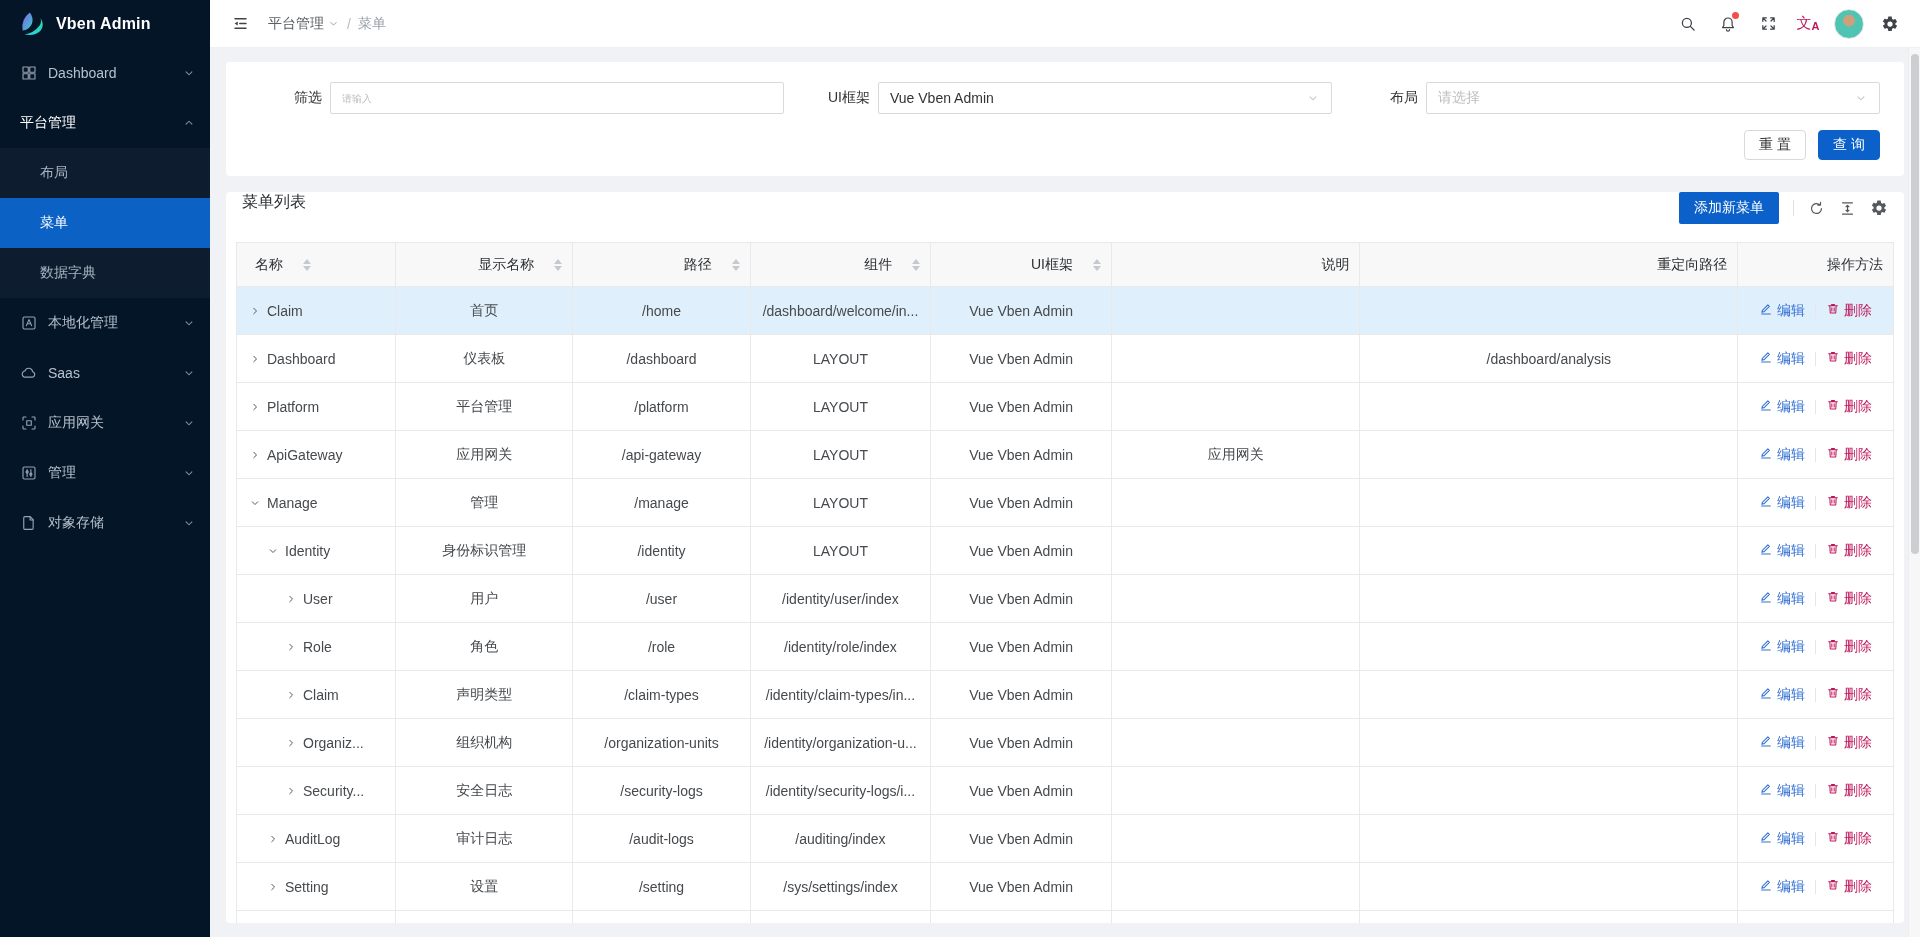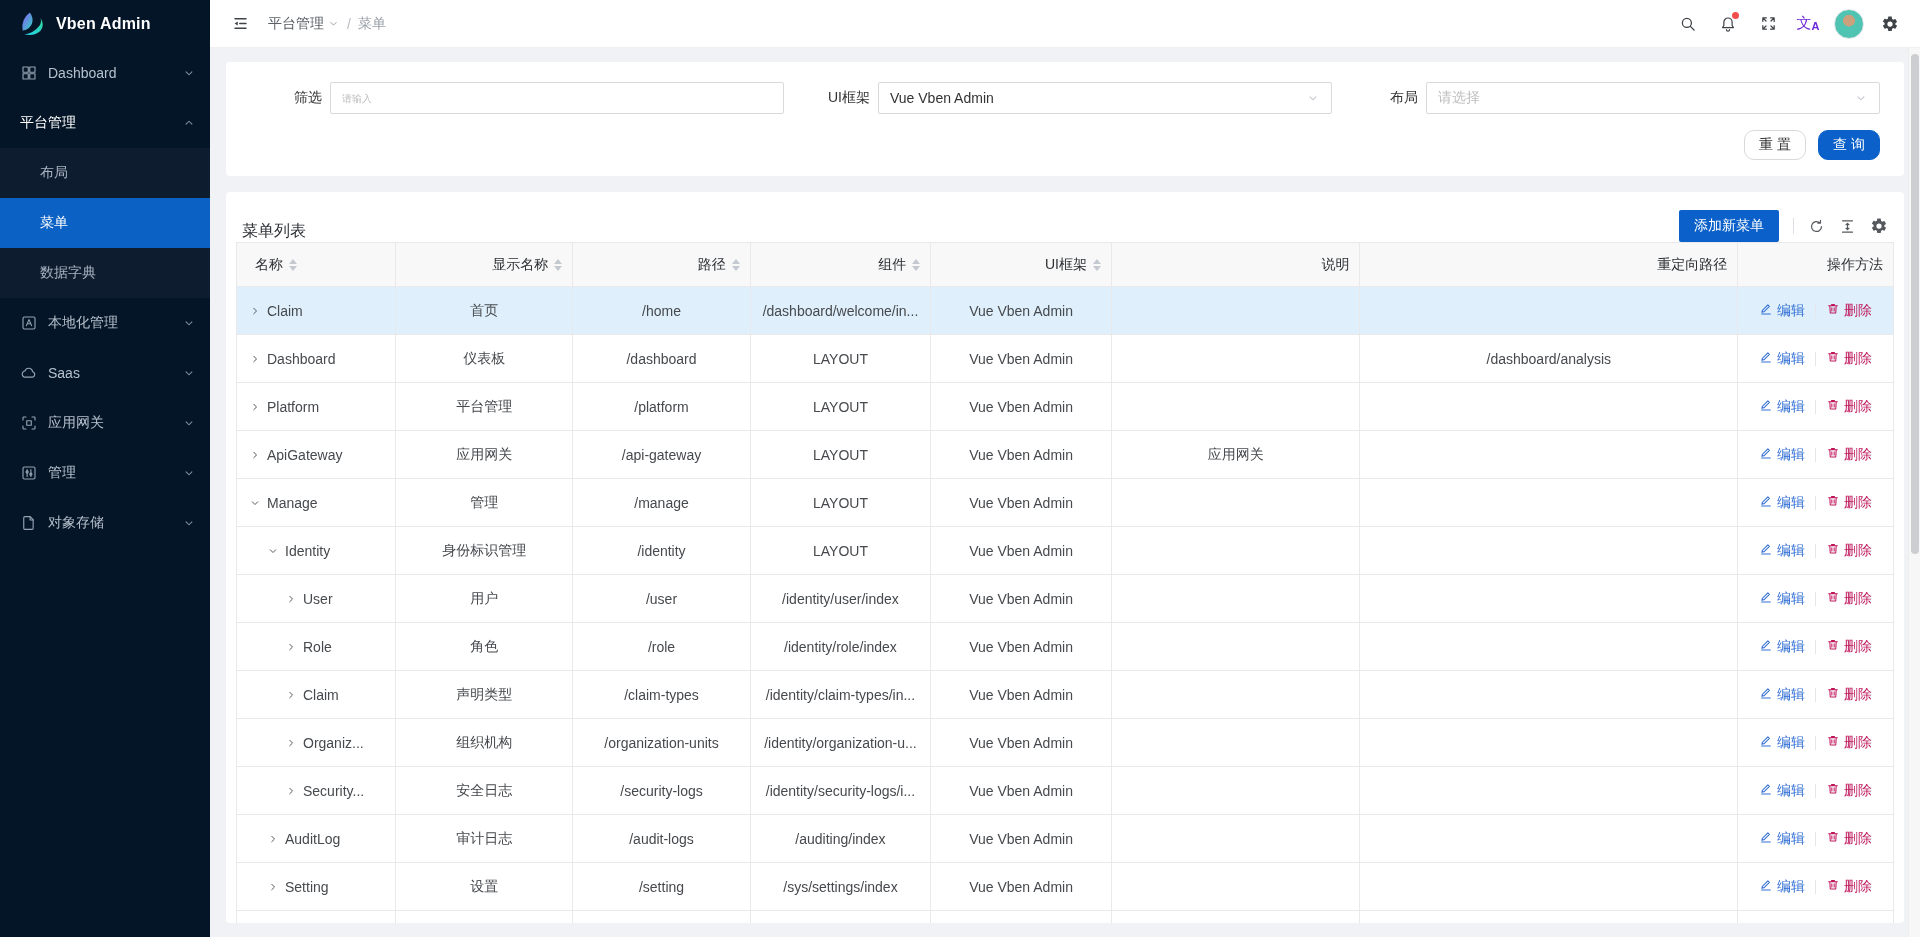--- a/index.html
+++ b/index.html
@@ -25,52 +25,52 @@
   .tb-left{display:flex;align-items:center;gap:14px}
   .icon-btn{width:40px;height:40px;display:flex;align-items:center;justify-content:center;color:#3f4347;cursor:pointer;position:relative;border-radius:4px}
   .breadcrumb{display:flex;align-items:center;gap:7px}
   .bc-parent{color:#5a5f66;display:flex;align-items:center;gap:3px;cursor:pointer}
   .bc-chev{color:#9aa0a8;display:flex}
   .bc-sep{color:#b7bcc2}
   .bc-current{color:#98a0a8}
   .tb-right{display:flex;align-items:center}
   .badge-dot{position:absolute;top:8px;right:9px;width:7px;height:7px;border-radius:50%;background:#f34d4d}
   .avatar{width:30px;height:30px;border-radius:50%;background:radial-gradient(circle at 50% 38%,#caa17c 0 26%,#50c4b2 27% 100%);margin:0 6px;cursor:pointer;border:1px solid #e2e6ea}
-  .translate-glyph{font-size:15px;line-height:1;color:#6d28d9}
+  .translate-glyph{font-size:15px;line-height:1;color:#be185d}
   .translate-glyph .ta{font-size:11px;vertical-align:-2px;font-weight:700}
   
   .content{flex:1;padding:14px 16px;overflow:hidden}
   .card{background:#fff;border-radius:4px}
   .filter-card{height:114px;padding:20px 24px 13px}
   .filter-row{display:flex;gap:14px}
   .f-group{flex:1;display:flex;align-items:center;min-width:0}
   .f-label{width:80px;text-align:right;padding-right:8px;color:#333;white-space:nowrap}
   .control{flex:1;height:32px;border:1px solid #d9d9d9;border-radius:2px;background:#fff;display:flex;align-items:center;padding:0 11px;min-width:0}
   .control input{border:none;outline:none;width:100%;font-size:10px;font-family:inherit;color:#333;background:transparent}
   .control input::placeholder{color:#bfbfbf}
   .sel-value{flex:1;color:#333;white-space:nowrap;overflow:hidden}
   .sel-placeholder{flex:1;color:#bfbfbf;white-space:nowrap;overflow:hidden}
   .sel-chev{color:#c0c4cc;display:flex}
   .filter-buttons{display:flex;justify-content:flex-end;gap:12px;margin-top:16px}
-  .btn{height:30px;padding:0 14px;border-radius:10px;font-size:14px;display:inline-flex;align-items:center;cursor:pointer;letter-spacing:4px;padding-right:10px}
+  .btn{height:30px;padding:0 14px;border-radius:4px;font-size:14px;display:inline-flex;align-items:center;cursor:pointer;letter-spacing:4px;padding-right:10px}
   .btn-default{background:#fff;border:1px solid #d9d9d9;color:#333}
   .btn-primary{background:#0b61c9;border:1px solid #0b61c9;color:#fff}
   
   .table-card{margin-top:16px;height:731px;padding:0 10px;overflow:hidden}
-  .card-head{height:50px;display:flex;align-items:flex-end;justify-content:space-between;padding:0 6px}
+  .card-head{height:50px;display:flex;align-items:flex-start;justify-content:space-between;padding:0 6px}
   .card-title{font-size:16px;font-weight:500;color:#2c2f33}
   .head-actions{display:flex;align-items:center;gap:14px}
   .btn-add{height:32px;padding:0 15px;border-radius:2px;background:#0b61c9;color:#fff;border:none;font-size:14px;cursor:pointer;font-family:inherit}
   .v-sep{width:1px;height:16px;background:#dcdfe3}
   .tool-icon{color:#55585d;display:flex;cursor:pointer}
   table{width:100%;border-collapse:collapse;table-layout:fixed}
   th,td{border:1px solid #e9e9eb;overflow:hidden;white-space:nowrap;text-overflow:ellipsis}
   thead th{background:#f8f8f9;height:44px;font-weight:500;color:#2c2f33;text-align:right;padding:0 10px}
   thead th.left{text-align:left;padding-left:18px}
-  .th-inner{display:inline-flex;align-items:center;gap:6px;vertical-align:middle}
+  .th-inner{display:inline-flex;align-items:center;gap:20px;vertical-align:middle}
   .sort{display:inline-flex;flex-direction:column;gap:2px}
   .sort i{width:0;height:0;border-left:4px solid transparent;border-right:4px solid transparent;display:block}
   .sort .up{border-bottom:5px solid #c4c8cf}
   .sort .down{border-top:5px solid #c4c8cf}
   tbody td{height:48px;color:#46494d;text-align:center;padding:0 10px;background:#fff}
   tbody tr.highlight td{background:#dff0fc}
   td.name-cell{text-align:left;padding-left:12px}
   .tree-cell{display:flex;align-items:center;gap:6px}
   .expander{display:flex;color:#55585d;cursor:pointer;flex-shrink:0}
   .expander.open svg{transform:rotate(90deg)}

